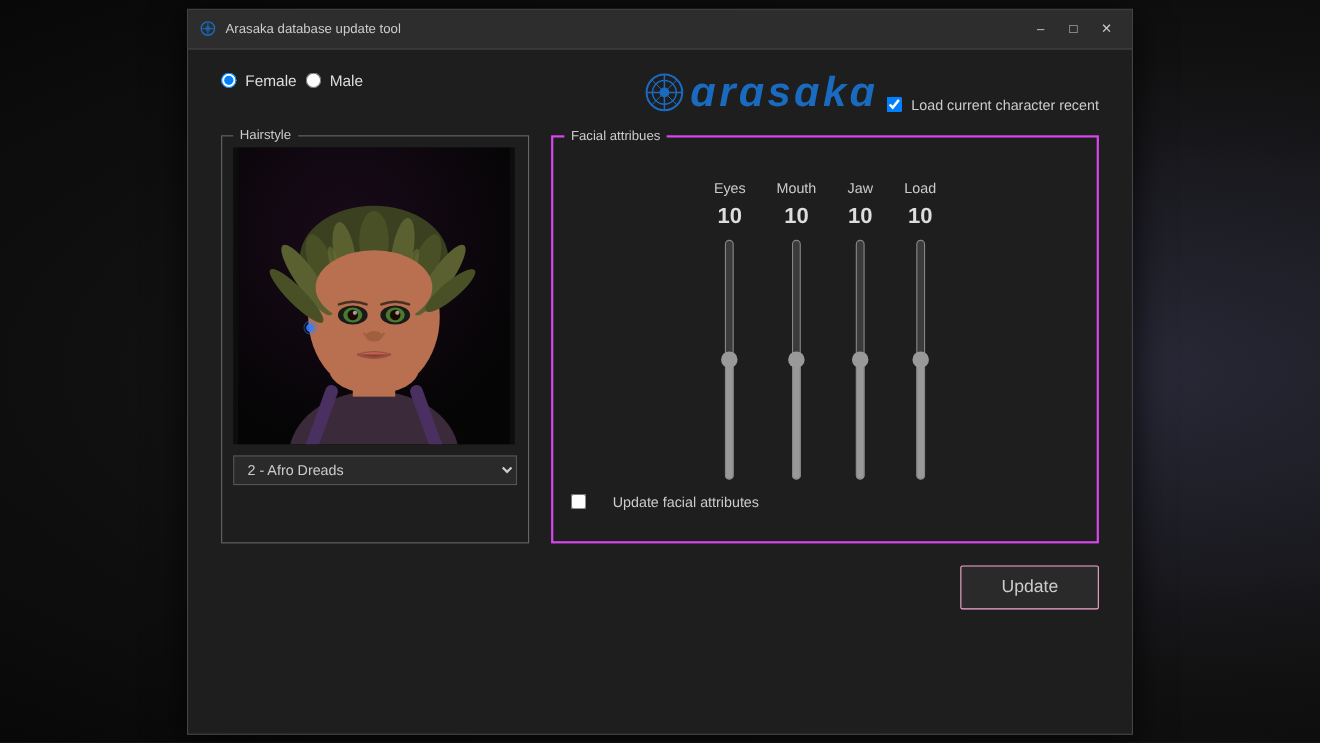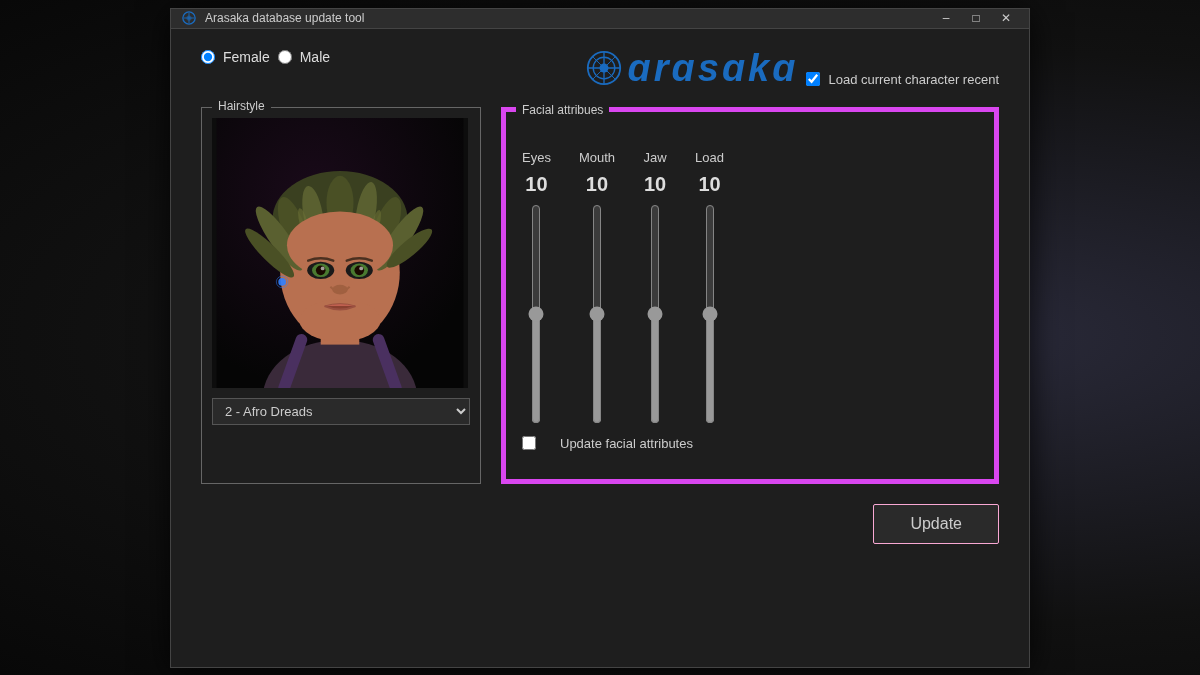--- a/index.html
+++ b/index.html
@@ -26,21 +26,21 @@
       z-index: 10;
       width: 860px;
       min-height: 660px;
       background: #1e1e1e;
       border: 1px solid #444;
       box-shadow: 0 4px 30px rgba(0,0,0,0.8);
     }
 
     .titlebar {
       background: #2d2d2d;
-      height: 20px;
+      height: 36px;
       display: flex;
       align-items: center;
       padding: 0 10px;
       border-bottom: 1px solid #444;
       user-select: none;
     }
 
     .titlebar-icon {
       width: 16px;
       height: 16px;
@@ -242,30 +242,31 @@
       background: #2a2a2a;
       border: 1px solid #555;
       color: #ccc;
       font-size: 13px;
       padding: 4px 8px;
       cursor: pointer;
       appearance: auto;
     }
 
     .facial-panel {
-      border: 5px solid #d946ef;
+      border: 2px solid #d946ef;
       padding: 28px 16px;
       position: relative;
       flex: 1;
     }
 
     .sliders-row {
       display: flex;
       gap: 28px;
       padding-top: 10px;
+      justify-content: center;
     }
 
     .slider-col {
       display: flex;
       flex-direction: column;
       align-items: center;
       gap: 8px;
     }
 
     .slider-label {

